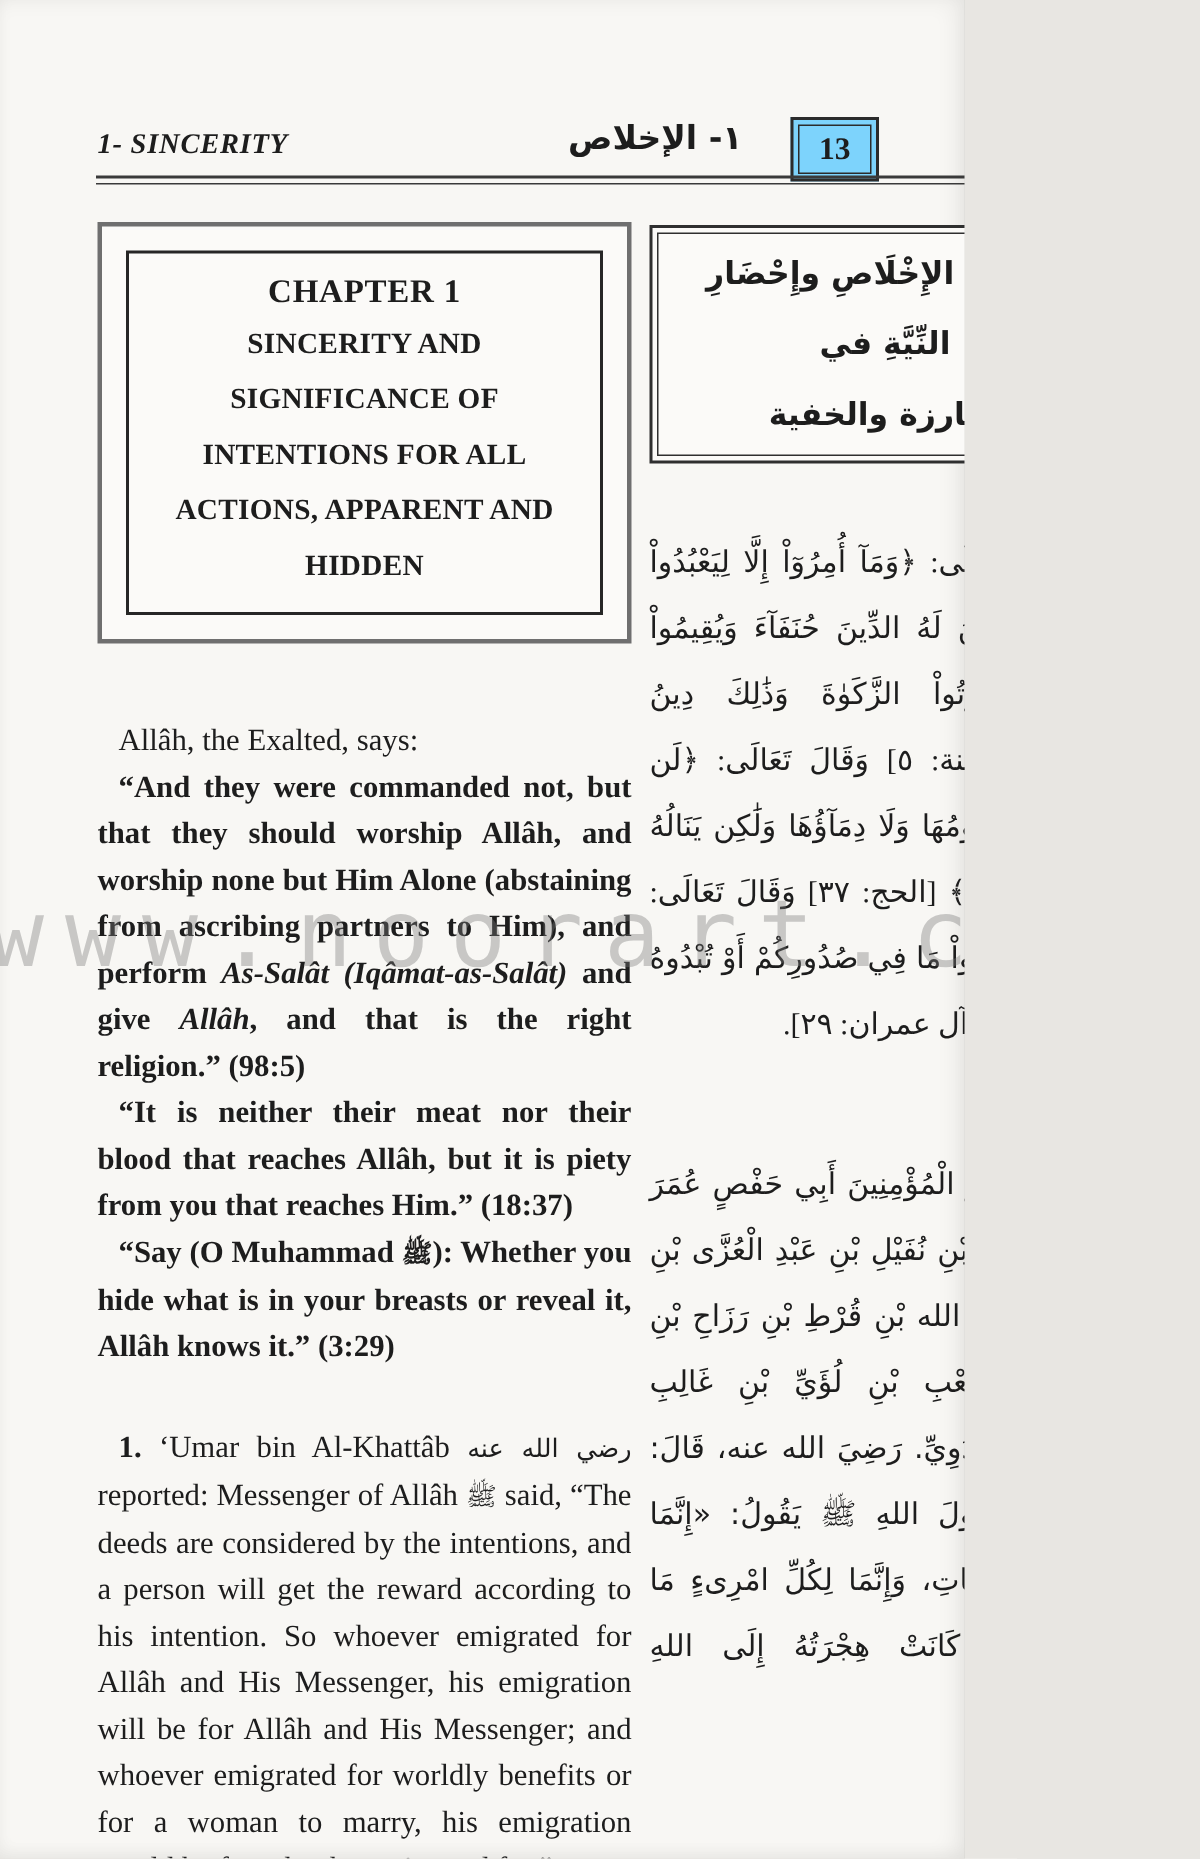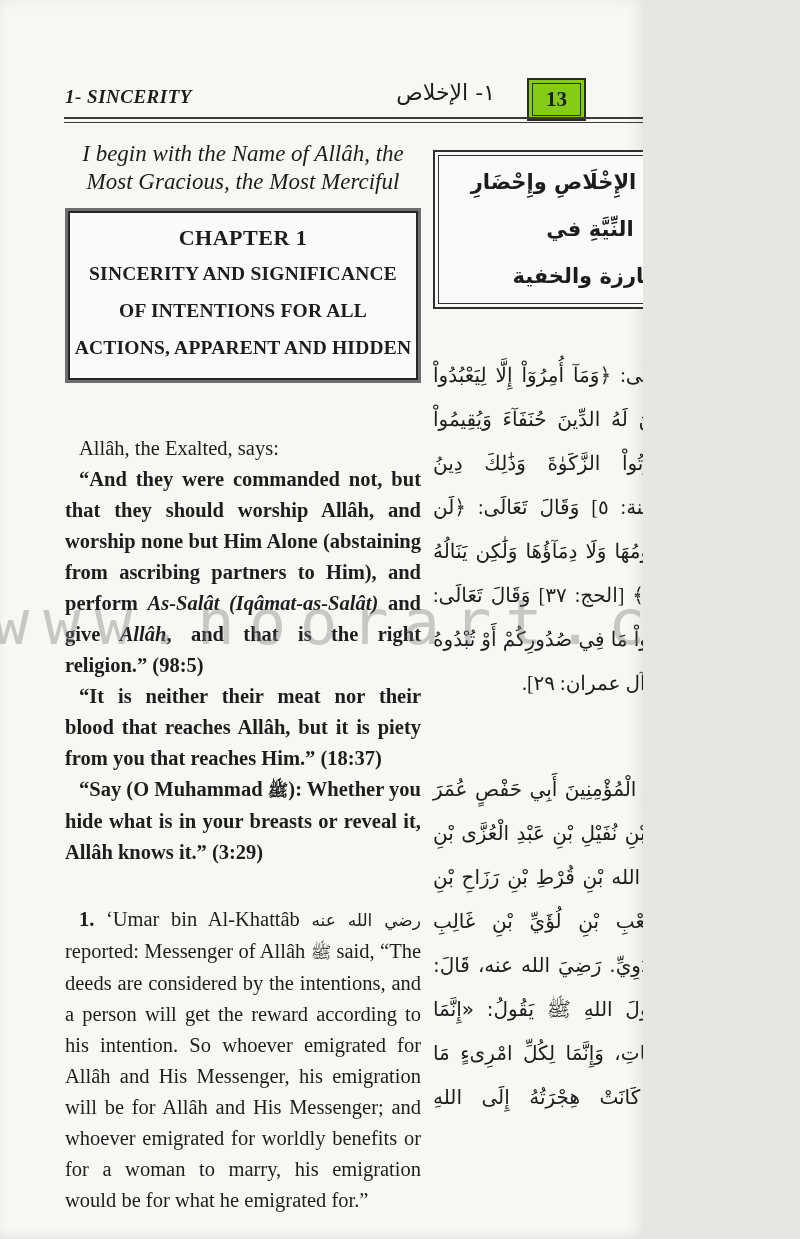--- a/index.html
+++ b/index.html
@@ -17,25 +17,25 @@
   
   .header-left {
     position: absolute; left: 65px; top: 86px;
     font-size: 19px; font-weight: bold; font-style: italic;
     letter-spacing: 0.5px;
   }
   .header-ar {
     position: absolute; right: 148px; top: 80px;
     direction: rtl;
     font-family: "DejaVu Sans", sans-serif;
-    font-size: 22px; font-weight: normal;
+    font-size: 22px; font-weight: bold;
   }
   .pagenum-box {
     position: absolute; right: 57px; top: 78px;
-    border: 2px solid #2b2b2b; padding: 3px; background: #84cc16;
+    border: 2px solid #2b2b2b; padding: 3px; background: #7dd3fc;
   }
   .pagenum-inner {
     border: 1px solid #2b2b2b;
     padding: 3px 13px;
     font-size: 21px; font-weight: bold;
   }
   .rule {
     position: absolute; left: 64px; top: 117px; width: 608px; height: 6px;
     border-top: 2px solid #3a3a3a; border-bottom: 1px solid #3a3a3a;
   }
@@ -47,21 +47,21 @@
   .col-en { width: 356px; }
   .col-ar { width: 314px; direction: rtl; font-family: "DejaVu Sans", sans-serif; }
 
   
   .en-basmala {
     margin-top: 4px; text-align: center;
     font-style: italic; font-size: 23px; line-height: 28px;
   }
   .box-en {
     margin-top: 12px;
-    border: 3px solid #6f6f6f; padding: 0; background: #fbfaf8;
+    border: 3px solid #6f6f6f; padding: 16px; background: #fbfaf8;
   }
   .box-en-inner {
     border: 2px solid #262626;
     padding: 8px 4px 12px; text-align: center; font-weight: bold;
   }
   .ch1 { font-size: 22px; line-height: 34px; letter-spacing: 0.5px; }
   .ch2 { font-size: 19.5px; line-height: 37px; letter-spacing: 0.2px; }
   .en-intro { margin-top: 50px; font-size: 20.5px; line-height: 31px; text-indent: 14px; }
   .quote {
     font-weight: bold; font-size: 20.5px; line-height: 31px;
@@ -105,21 +105,20 @@
   <div class="header-left">1- SINCERITY</div>
   <div class="header-ar">١- الإخلاص</div>
   <div class="pagenum-box">
     <div class="pagenum-inner">13</div>
   </div>
   <div class="rule"></div>
 
   <div class="columns">
 
     <div class="col-en">
-      <p class="en-basmala">I begin with the Name of Allâh, the Most Gracious, the Most Merciful</p>
 
       <div class="box-en">
         <div class="box-en-inner">
           <div class="ch1">CHAPTER 1</div>
           <div class="ch2">SINCERITY AND SIGNIFICANCE OF INTENTIONS FOR ALL ACTIONS, APPARENT AND HIDDEN</div>
         </div>
       </div>
 
       <p class="en-intro">Allâh, the Exalted, says:</p>
 

